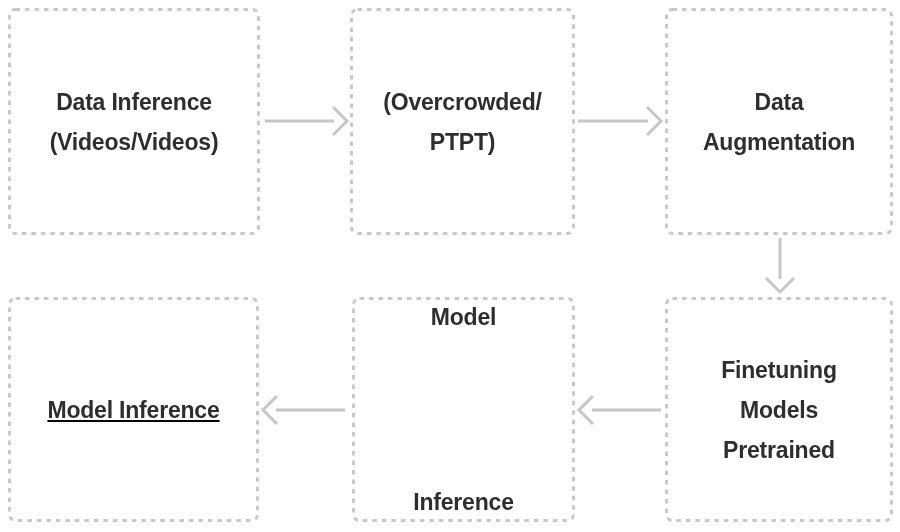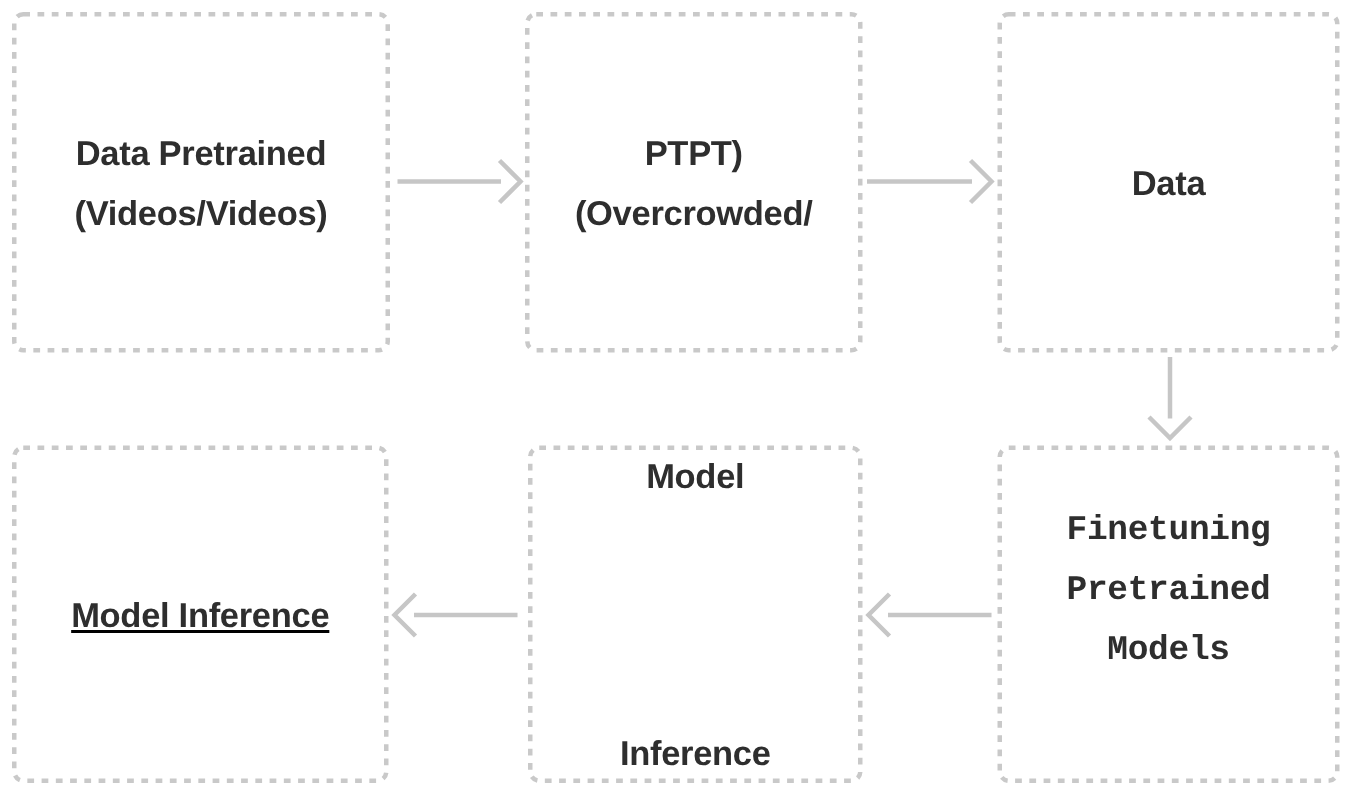--- a/index.html
+++ b/index.html
@@ -55,21 +55,21 @@
     font-weight: bold;
     line-height: 40px;
     letter-spacing: -0.2px;
     color: var(--text-color);
     white-space: nowrap;
   }
   
   .pos-data-collection   { left: 8px;   top: 8px;   width: 252px; height: 227px; }
   .pos-data-labelling    { left: 350px; top: 8px;   width: 225px; height: 227px; }
   .pos-data-augmentation { left: 665px; top: 8px;   width: 228px; height: 227px; align-items: center; }
-  .pos-finetuning        { left: 665px; top: 280px; width: 228px; height: 225px; font-family: Liberation Mono, monospace; }
+  .pos-finetuning        { left: 665px; top: 297px; width: 228px; height: 225px; }
   .pos-model-selection   { left: 352px; top: 297px; width: 223px; height: 225px; justify-content: space-between; }
   .pos-model-inference   { left: 8px;   top: 297px; width: 251px; height: 225px; text-decoration: underline; }
 </style>
 </head>
 <body>
 
 <div class="canvas">
 
   <svg class="overlay" viewBox="0 0 900 532" aria-hidden="true">
 
@@ -100,37 +100,38 @@
       <polyline class="arrow-head" points="593,396 579,410 593,424"></polyline>
     </g>
 
     <g>
       <line class="arrow-line" x1="345" y1="410" x2="276" y2="410"></line>
       <polyline class="arrow-head" points="277,396 263,410 277,424"></polyline>
     </g>
   </svg>
 
   <div class="node pos-data-collection">
-    <div class="node-label-line">Data Pretrained</div>
+    <div class="node-label-line">Data Inference</div>
     <div class="node-label-line">(Videos/Videos)</div>
   </div>
 
   <div class="node pos-data-labelling">
+    <div class="node-label-line">(Overcrowded/</div>
     <div class="node-label-line">PTPT)</div>
-    <div class="node-label-line">(Overcrowded/</div>
   </div>
 
   <div class="node pos-data-augmentation">
     <div class="node-label-line">Data</div>
+    <div class="node-label-line">Augmentation</div>
   </div>
 
   <div class="node pos-finetuning">
     <div class="node-label-line">Finetuning</div>
+    <div class="node-label-line">Models</div>
     <div class="node-label-line">Pretrained</div>
-    <div class="node-label-line">Models</div>
   </div>
 
   <div class="node pos-model-selection">
     <div class="node-label-line">Model</div>
     <div class="node-label-line">Inference</div>
   </div>
 
   <div class="node pos-model-inference">
     <div class="node-label-line">Model Inference</div>
   </div>

